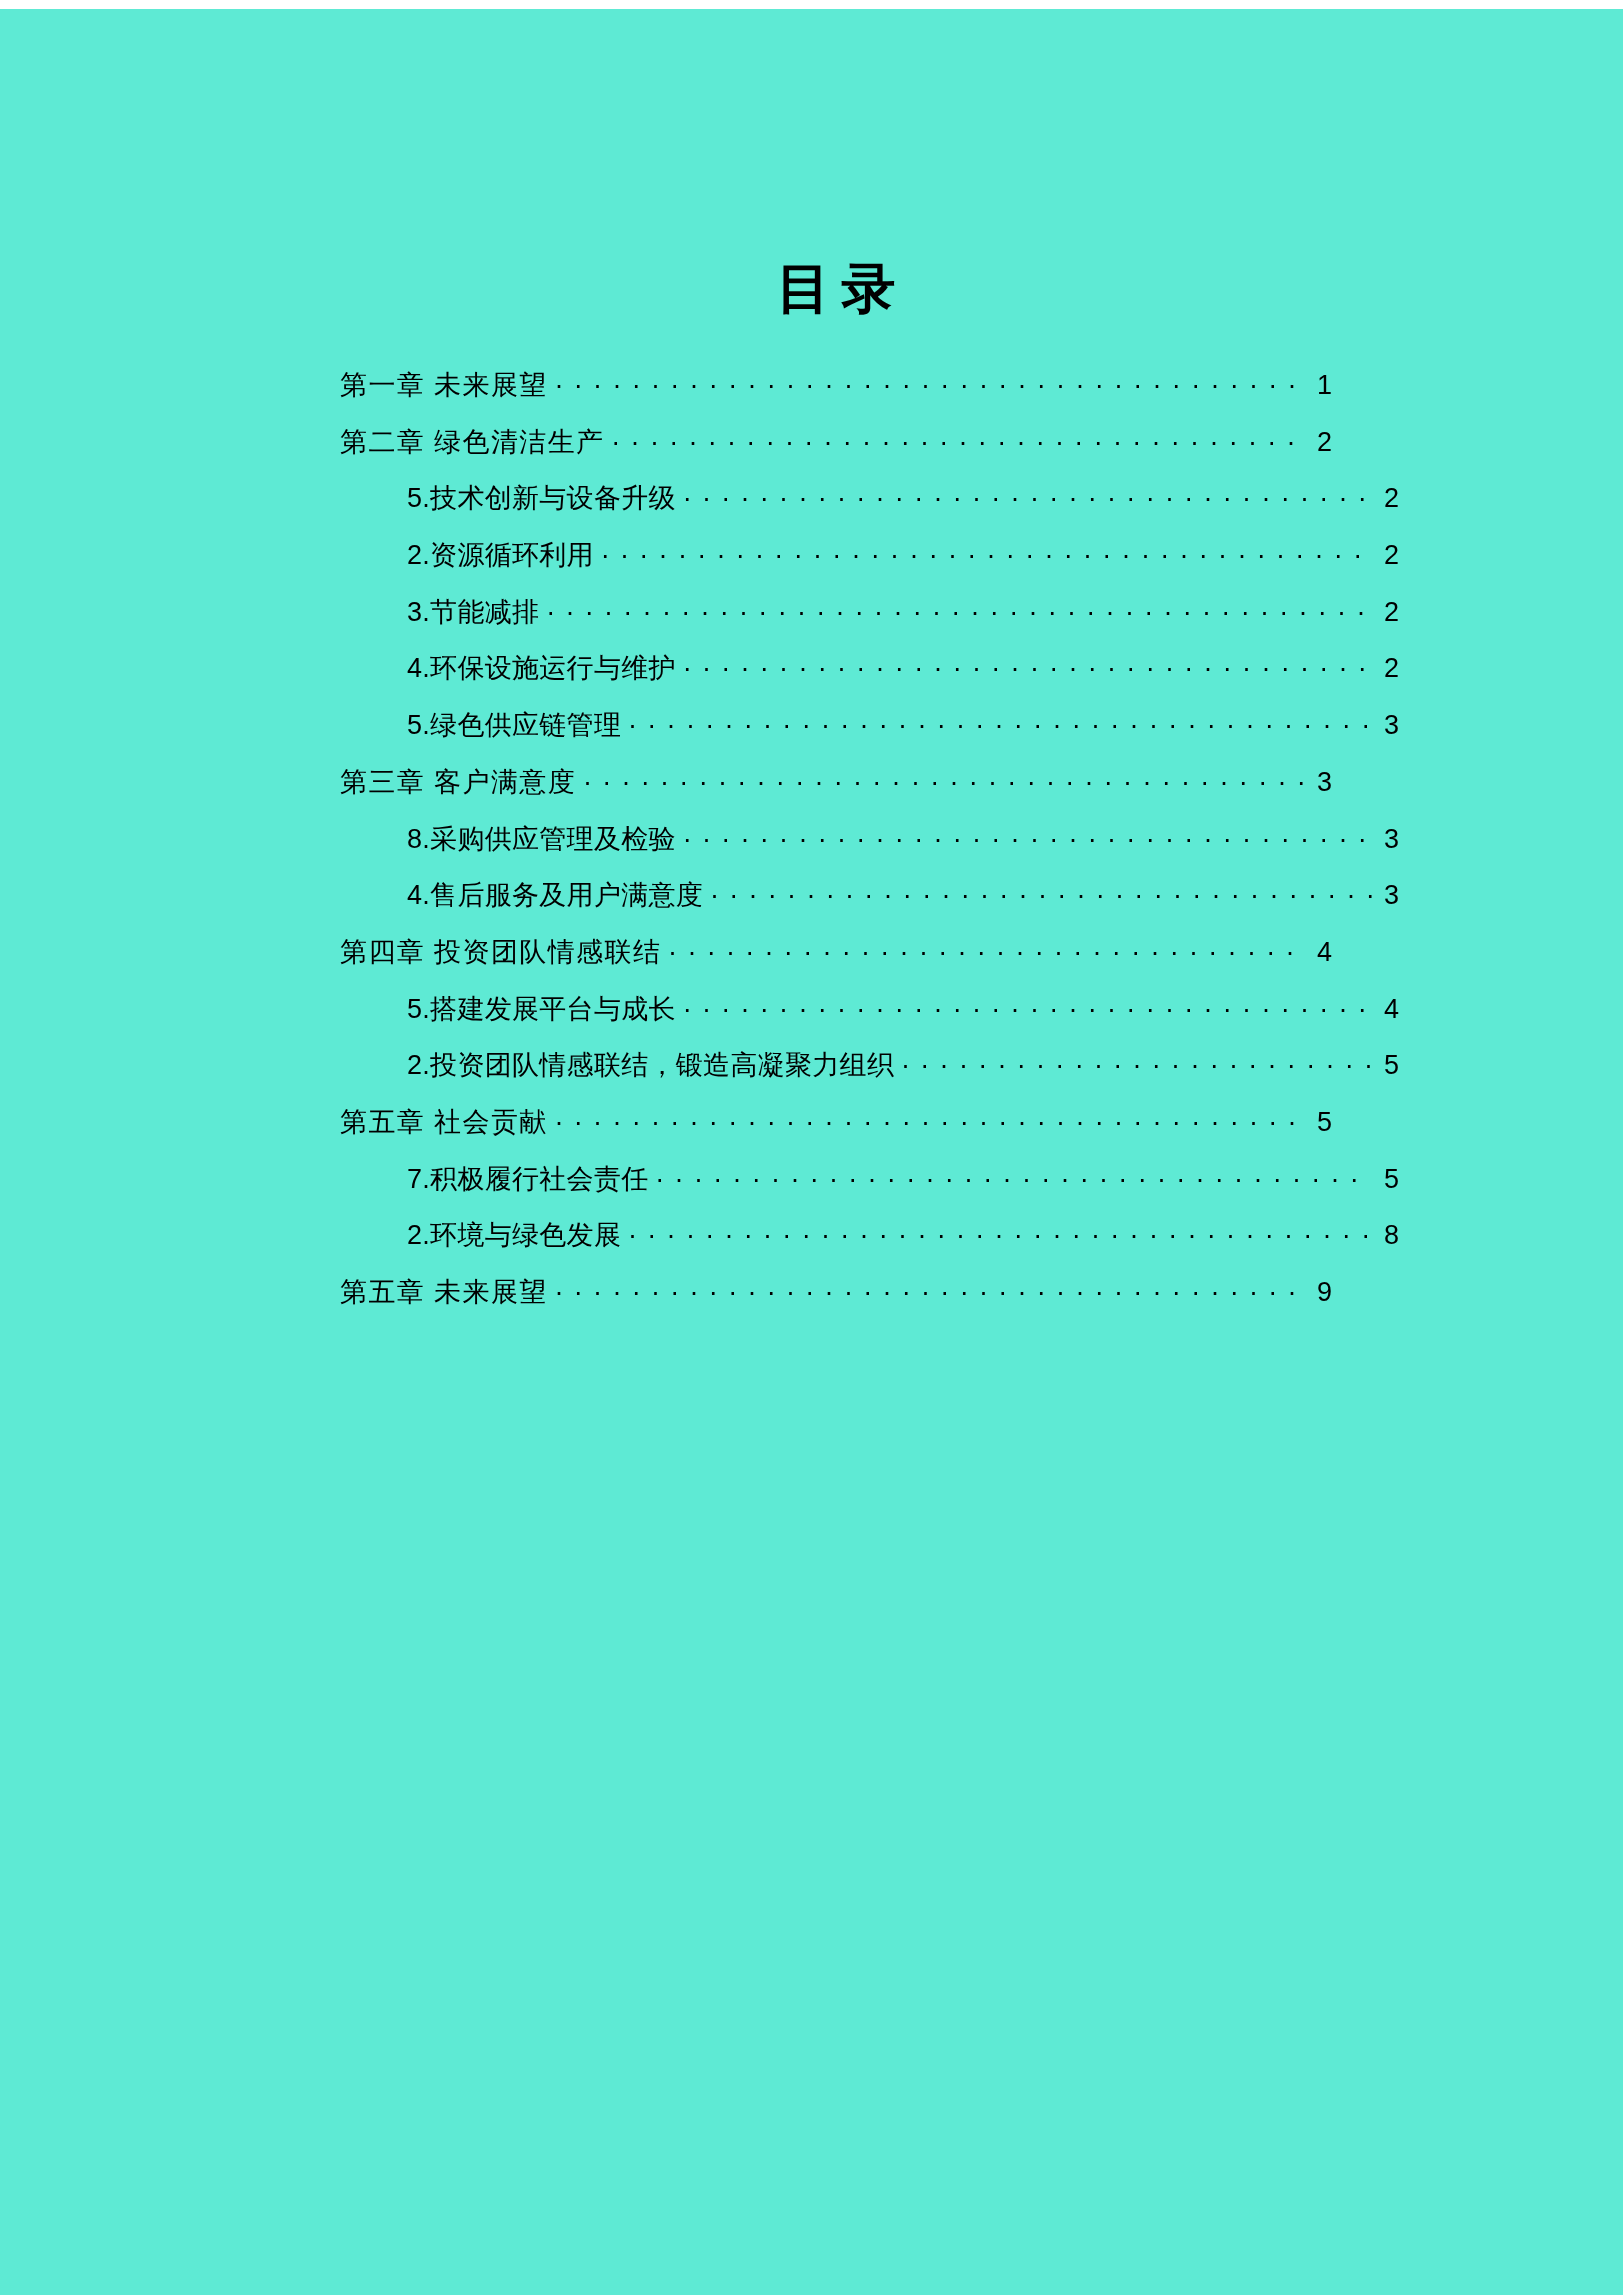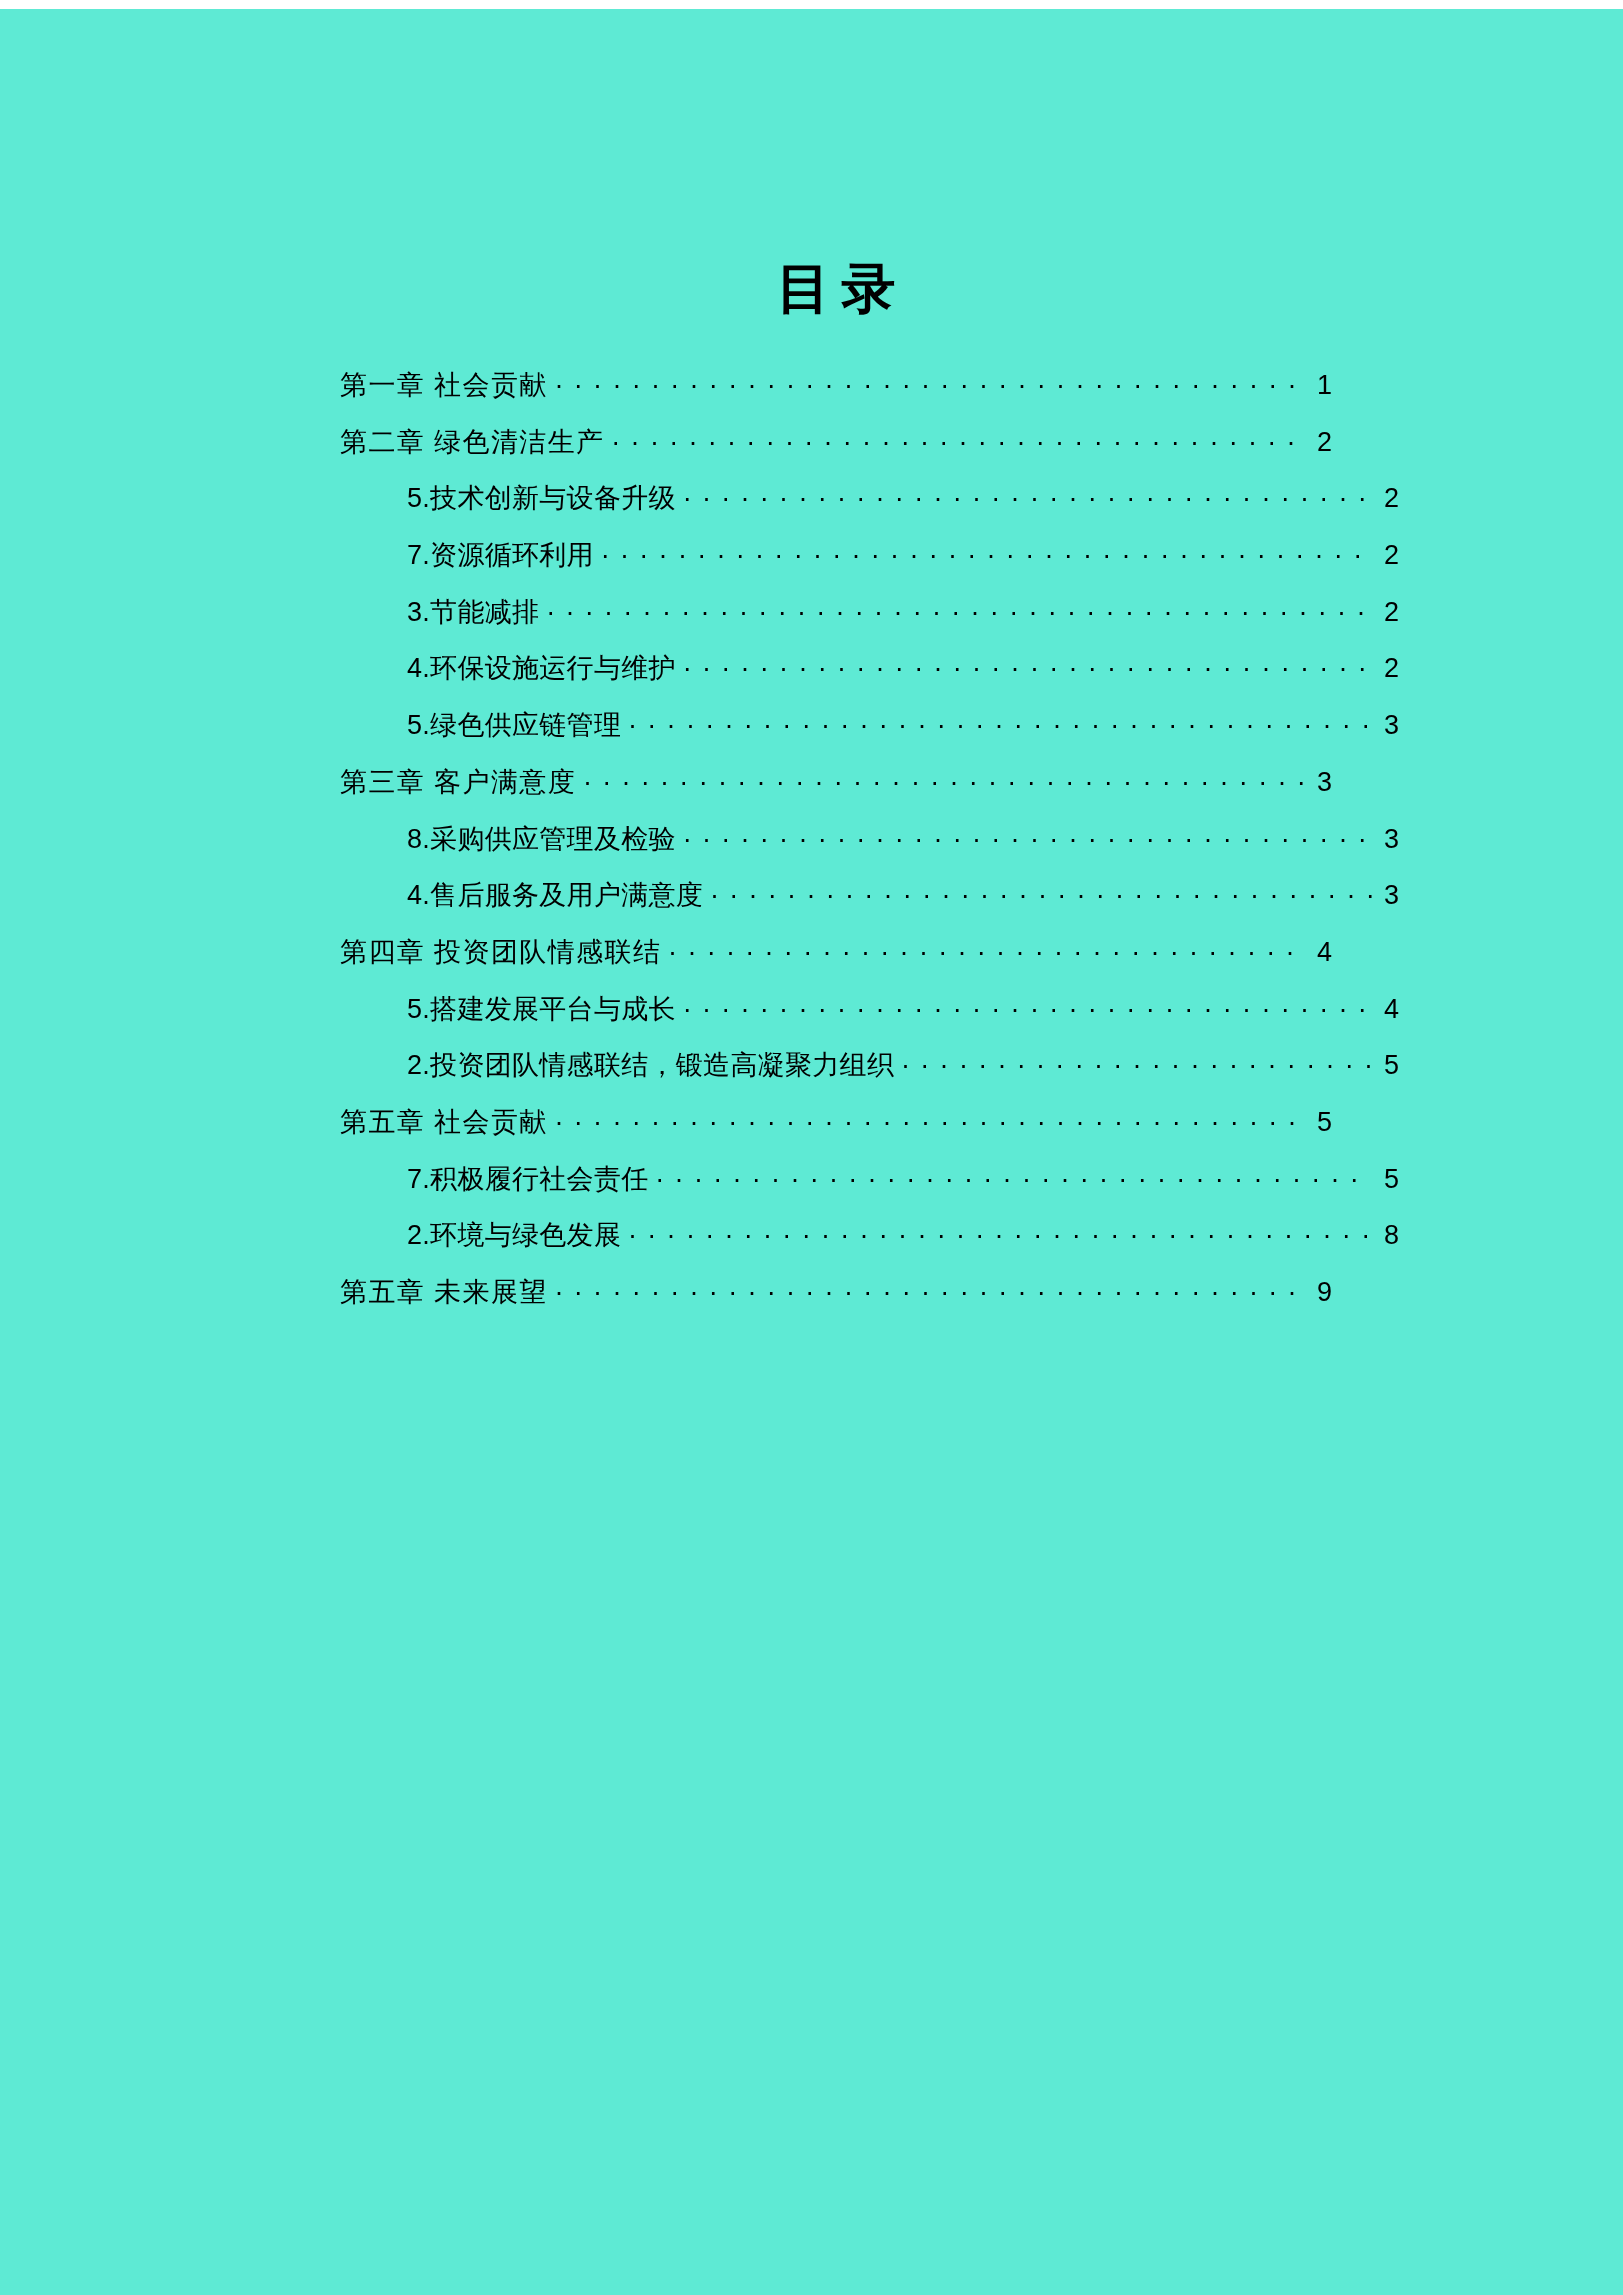--- a/index.html
+++ b/index.html
@@ -101,36 +101,36 @@
   }
 </style>
 </head>
 <body>
 
 <div class="page">
   <div class="content">
     <h1 class="toc-title">目录</h1>
     <div class="toc-list" id="toc-list">
         <div class="toc-entry lvl-1">
-          <span class="label">第一章  社会贡献</span>
+          <span class="label">第一章  未来展望</span>
           <span class="leader">· · · · · · · · · · · · · · · · · · · · · · · · · · · · · · · · · · · · · · · · · · · · · · · · · · · · · · · · · · · · · · · · · · · · · · · · · · · · · · · · · · · · · · · · · · · · · · · · · · · · · · · · · · · · · · · · · · · · · · · </span>
           <span class="page-no">1</span>
         </div>
         <div class="toc-entry lvl-1">
           <span class="label">第二章  绿色清洁生产</span>
           <span class="leader">· · · · · · · · · · · · · · · · · · · · · · · · · · · · · · · · · · · · · · · · · · · · · · · · · · · · · · · · · · · · · · · · · · · · · · · · · · · · · · · · · · · · · · · · · · · · · · · · · · · · · · · · · · · · · · · · · · · · · · · </span>
           <span class="page-no">2</span>
         </div>
         <div class="toc-entry lvl-2">
           <span class="label">5.技术创新与设备升级</span>
           <span class="leader">· · · · · · · · · · · · · · · · · · · · · · · · · · · · · · · · · · · · · · · · · · · · · · · · · · · · · · · · · · · · · · · · · · · · · · · · · · · · · · · · · · · · · · · · · · · · · · · · · · · · · · · · · · · · · · · · · · · · · · · </span>
           <span class="page-no">2</span>
         </div>
         <div class="toc-entry lvl-2">
-          <span class="label">7.资源循环利用</span>
+          <span class="label">2.资源循环利用</span>
           <span class="leader">· · · · · · · · · · · · · · · · · · · · · · · · · · · · · · · · · · · · · · · · · · · · · · · · · · · · · · · · · · · · · · · · · · · · · · · · · · · · · · · · · · · · · · · · · · · · · · · · · · · · · · · · · · · · · · · · · · · · · · · </span>
           <span class="page-no">2</span>
         </div>
         <div class="toc-entry lvl-2">
           <span class="label">3.节能减排</span>
           <span class="leader">· · · · · · · · · · · · · · · · · · · · · · · · · · · · · · · · · · · · · · · · · · · · · · · · · · · · · · · · · · · · · · · · · · · · · · · · · · · · · · · · · · · · · · · · · · · · · · · · · · · · · · · · · · · · · · · · · · · · · · · </span>
           <span class="page-no">2</span>
         </div>
         <div class="toc-entry lvl-2">
           <span class="label">4.环保设施运行与维护</span>

